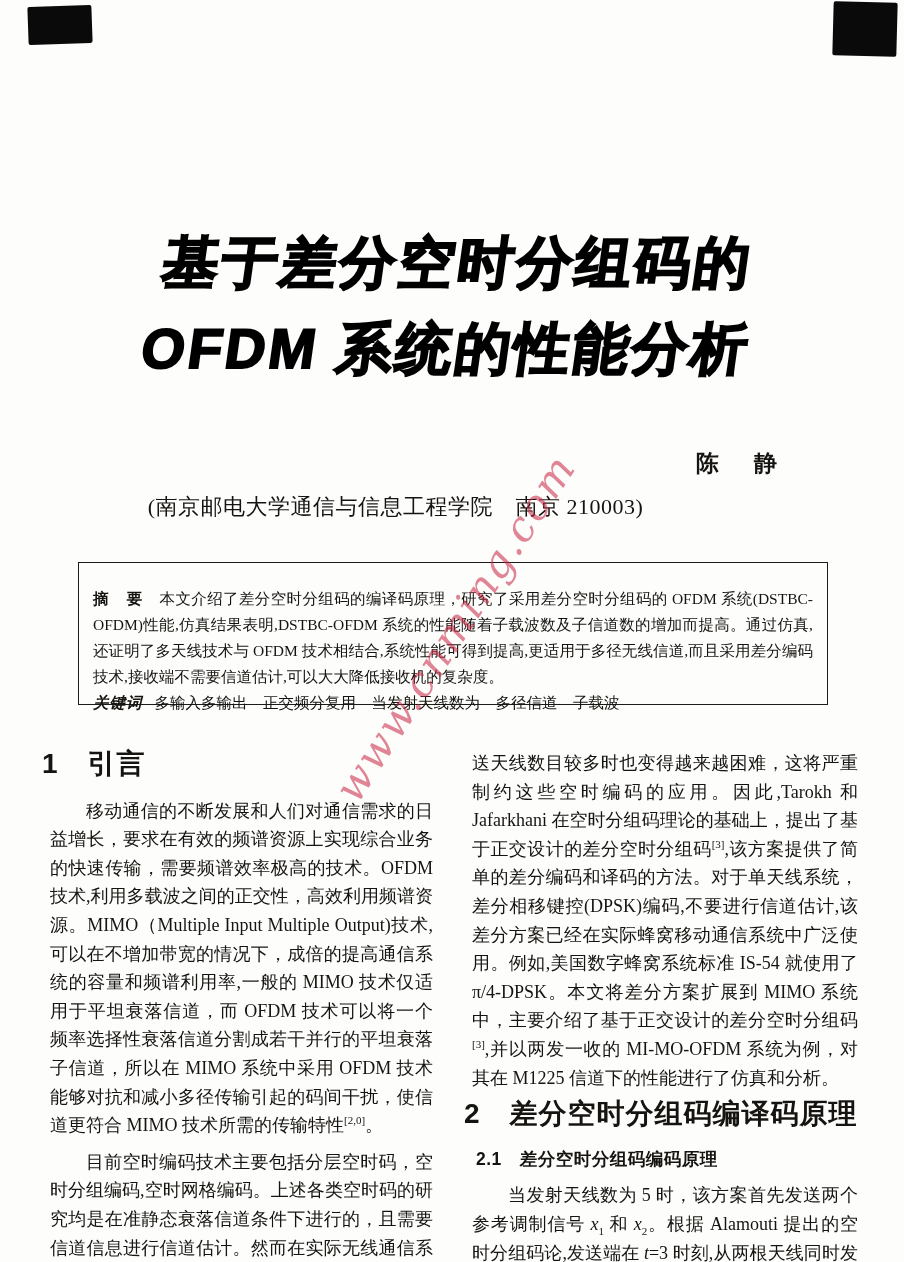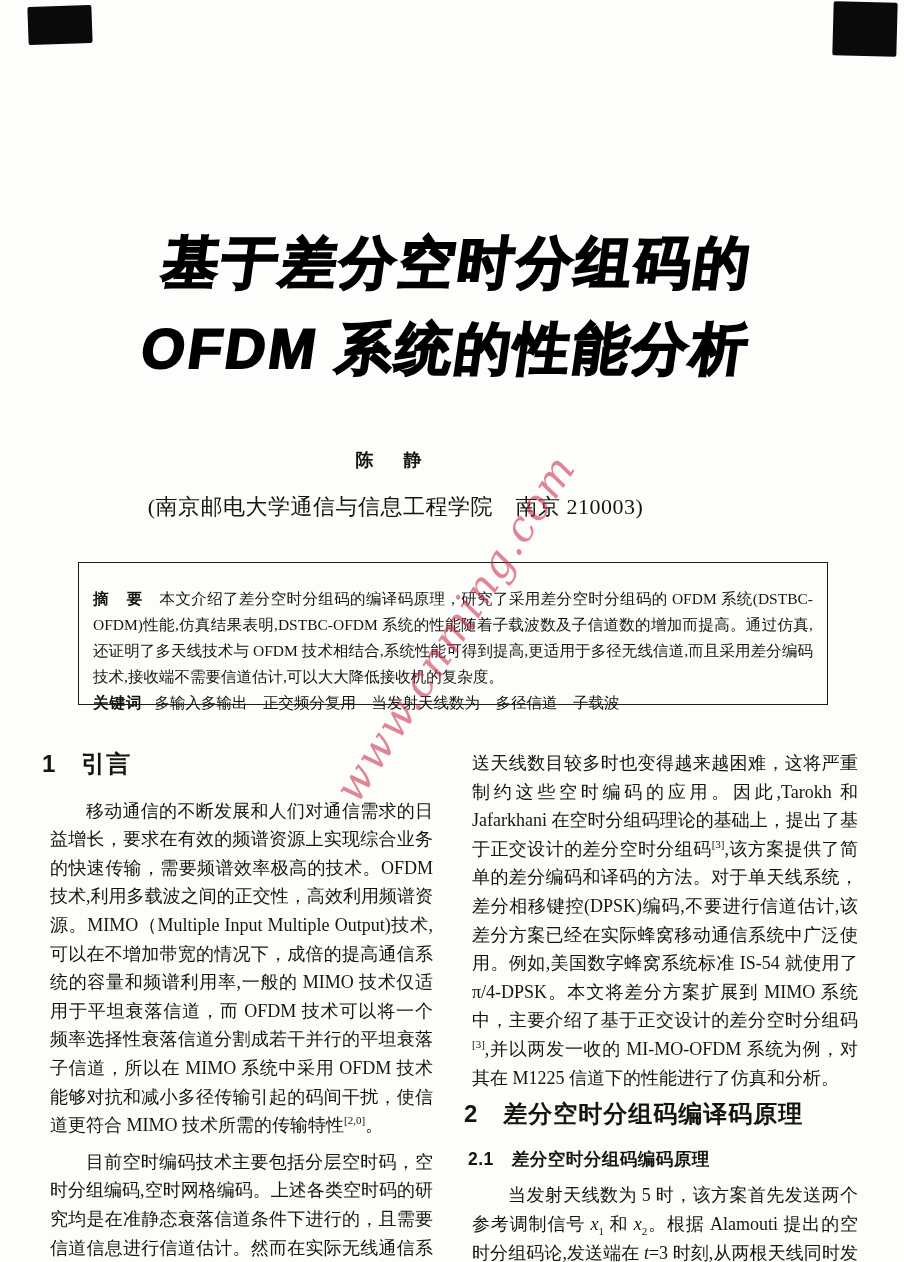--- a/index.html
+++ b/index.html
@@ -14,63 +14,63 @@
   .scan-mark.right{left:833px;top:2px;width:64px;height:54px;transform:rotate(1.5deg);border-radius:2px;}
 
   .title-block{
     position:absolute;left:0;top:220px;width:904px;text-align:center;
     font-family:"Liberation Sans","DejaVu Sans",sans-serif;
     font-weight:bold;font-size:56px;line-height:86px;
     color:#000;-webkit-text-stroke:2px #000;
     transform:skewX(-8deg);letter-spacing:3px;
   }
   .author{
-    position:absolute;left:0;top:448px;width:783px;text-align:center;
-    font-size:18px;letter-spacing:6px;font-weight:bold;
+    position:absolute;left:0;top:448px;width:783px;text-align:right;
+    font-size:23px;letter-spacing:6px;font-weight:bold;
   }
   .affiliation{
     position:absolute;left:0;top:492px;width:743px;text-align:center;
     font-size:22px;letter-spacing:0.5px;padding-left:24px;
   }
 
   .abstract-box{
     position:absolute;left:78px;top:562px;width:720px;height:118px;
     border:1.5px solid #1c1b18;
     padding:23px 14px 0 14px;
     font-size:15.5px;line-height:26px;text-align:justify;
   }
   .abstract-box .lbl{
     font-family:"Liberation Sans","DejaVu Sans",sans-serif;
     font-weight:bold;letter-spacing:1px;
   }
   .kw-line{margin-top:0;}
-  .kw-line .lbl{margin-right:12px;}
+  .kw-line .lbl{margin-right:12px;font-style:italic;}
 
   .watermark{
     position:absolute;left:455px;top:628px;width:430px;
     transform:translate(-50%,-50%) rotate(-57deg);
     font-family:"DejaVu Serif",serif;font-style:italic;
     font-size:42px;letter-spacing:2px;
     color:rgba(200,35,65,0.55);
     pointer-events:none;white-space:nowrap;text-align:center;
     z-index:5;
   }
 
   .col{position:absolute;font-size:18px;line-height:28.6px;text-align:justify;}
   .col-left{left:42px;top:750px;width:399px;}
   .col-right{left:464px;top:741px;width:402px;}
   .col p{margin:8px;text-indent:2em;}
   .col p.noindent{text-indent:0;}
   h3.sec{
     font-family:"Liberation Sans","DejaVu Sans",sans-serif;
-    font-size:24px;font-weight:bold;margin:0 0 18px 0;letter-spacing:1px;
+    font-size:28px;font-weight:bold;margin:0 0 18px 0;letter-spacing:1px;
   }
   h4.subsec{
     font-family:"Liberation Sans","DejaVu Sans",sans-serif;
-    font-size:17.5px;font-weight:bold;margin:10px 0 8px 4px;letter-spacing:0.5px;
+    font-size:17.5px;font-weight:bold;margin:10px 0 8px 12px;letter-spacing:0.5px;
   }
   h3.sec.mid{margin:8px 0 16px 0;}
   sup.ref{font-size:11px;line-height:0;}
   .var{font-style:italic;font-family:"Liberation Serif",serif;}
   sub.vs{font-size:11px;line-height:0;}
 </style>
 </head>
 <body>
 
 <div class="page">

